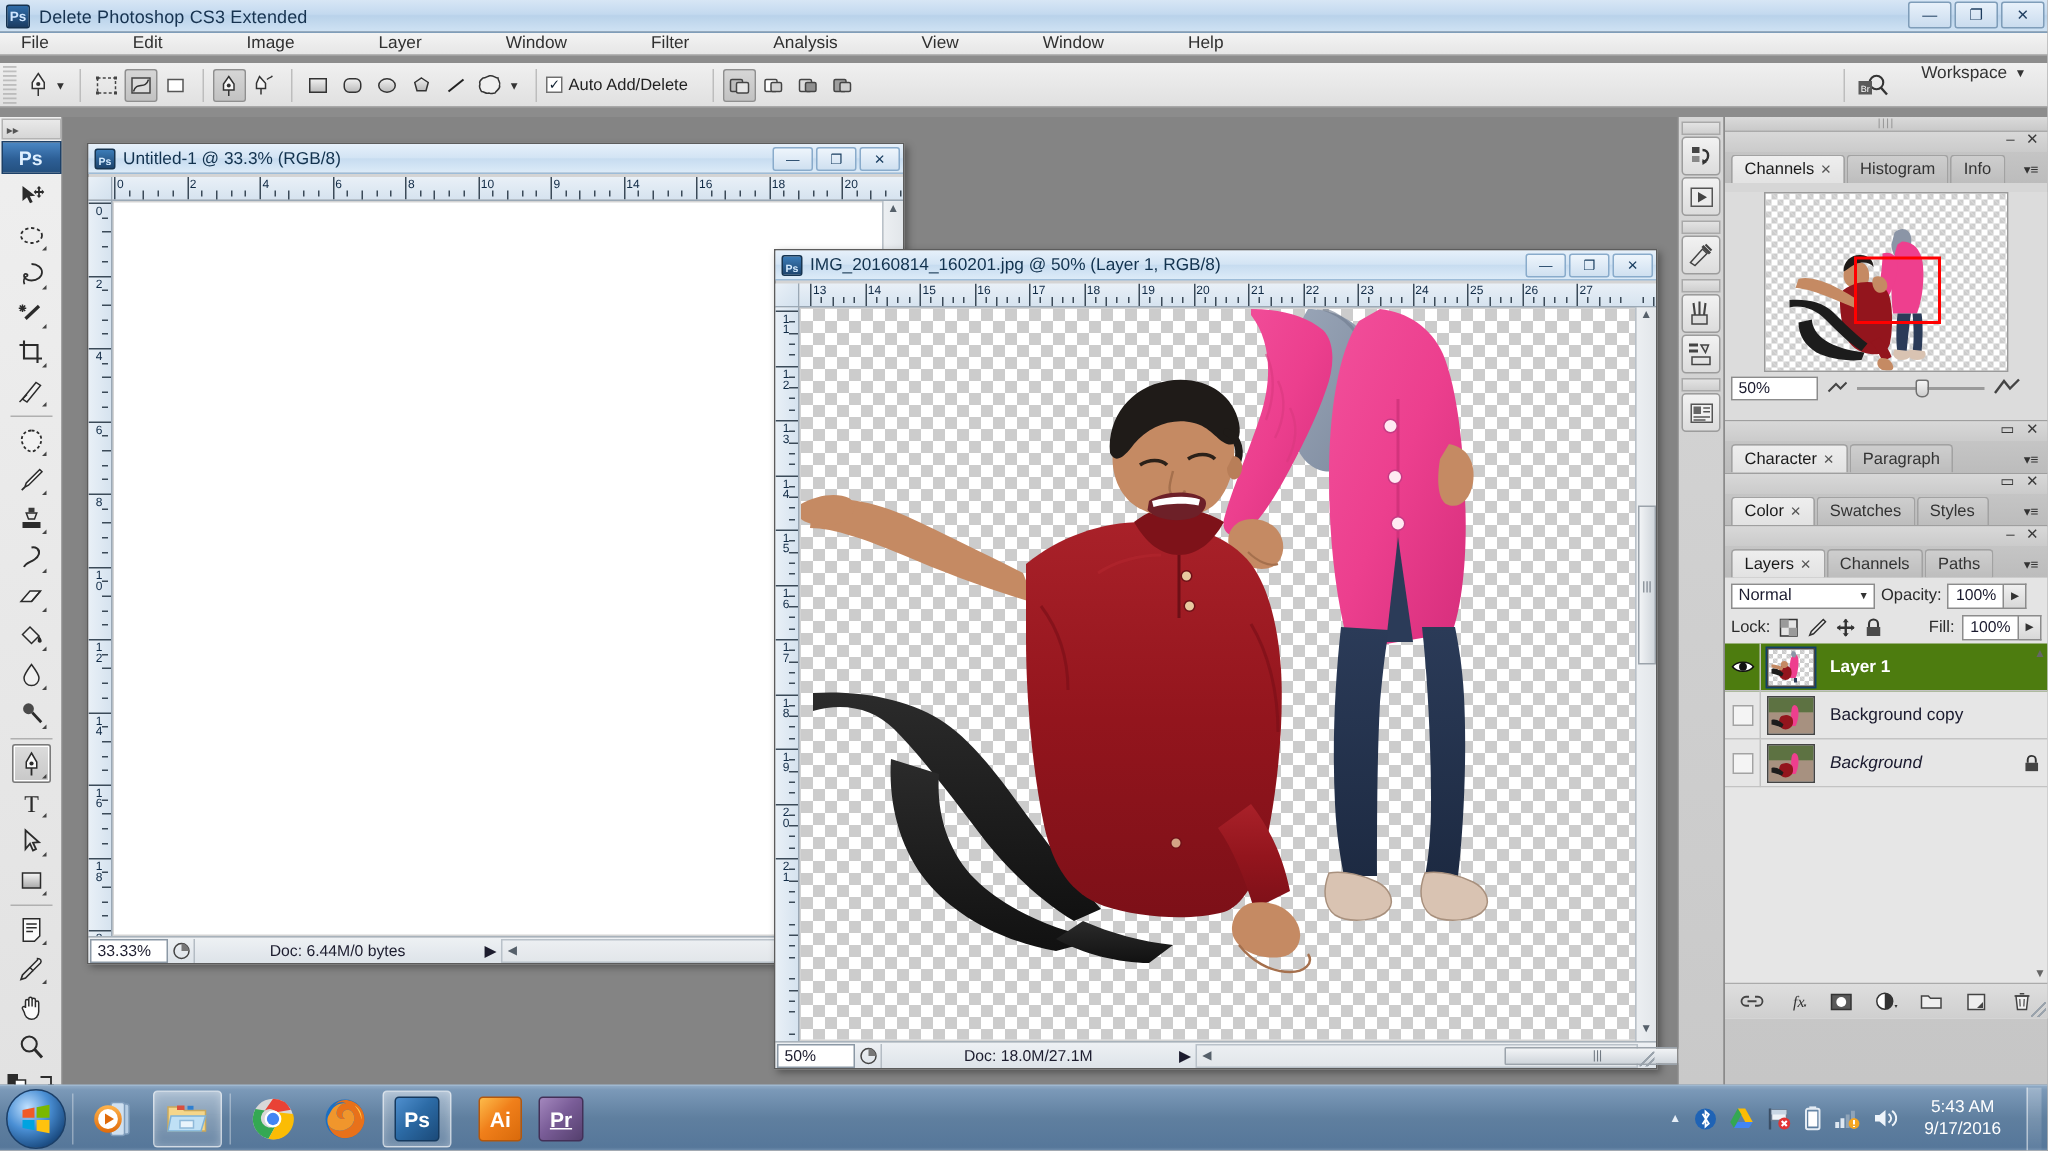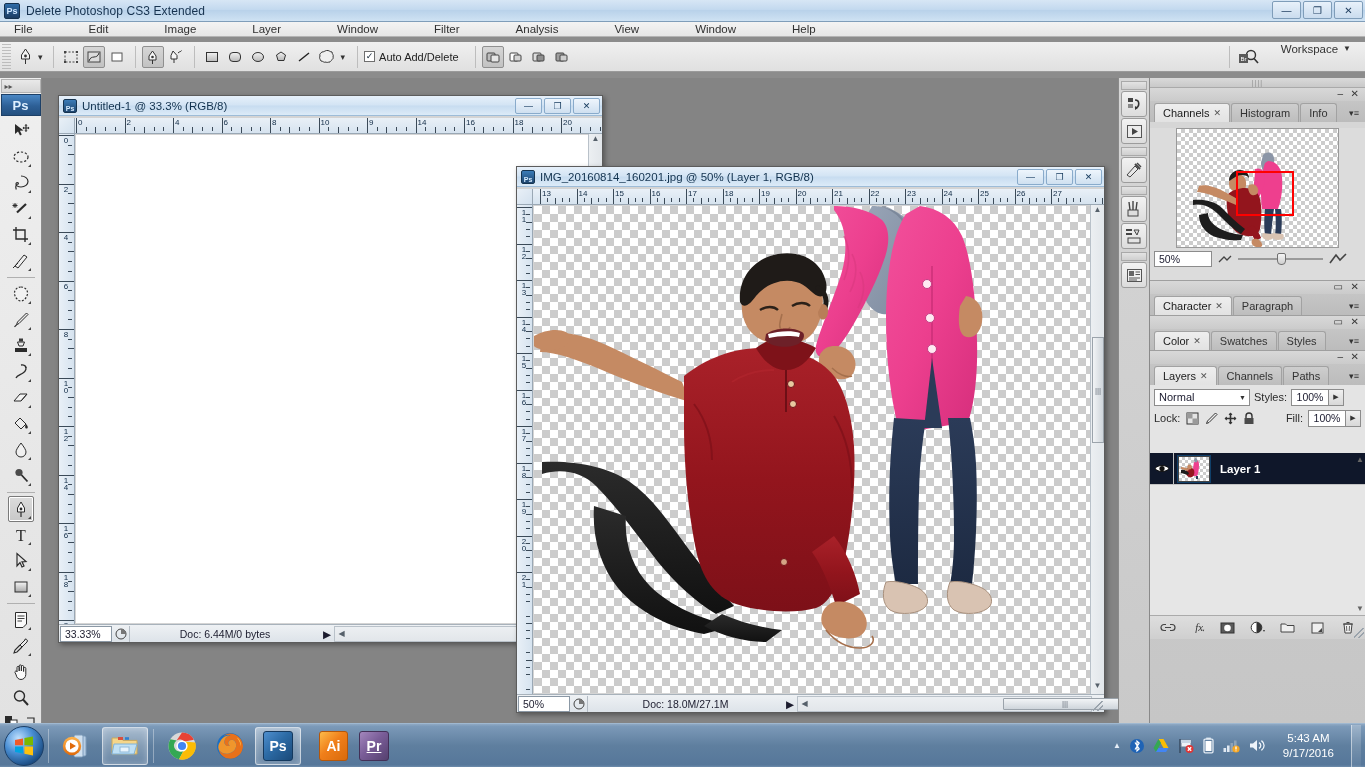--- a/index.html
+++ b/index.html
@@ -351,21 +351,21 @@
     display: flex; align-items: center; justify-content: center; font-size: 7px; color: #333;
   }
   .lay-row2 { height: 22px; display: flex; align-items: center; gap: 5px; padding: 0 4px; }
   .lock-ico { width: 14px; height: 14px; display: flex; align-items: center; justify-content: center; }
 
   .layerlist { background: #e6e6e6; }
   .layer-row {
     height: 32px; display: flex; align-items: center;
     border-bottom: 1px solid #c3c3c3;
   }
-  .layer-row.sel { background: #0f172a; color: #fff; margin-top: 24px; }
+  .layer-row.sel { background: #4d7c0f; color: #fff; }
   .eye-cell {
     width: 24px; height: 32px; display: flex; align-items: center; justify-content: center;
     border-right: 1px solid #c3c3c3;
   }
   .eye-box { width: 14px; height: 14px; border: 1px solid #a3a3a3; background: #f4f4f4; }
   .thumb-cell { width: 40px; display: flex; align-items: center; justify-content: center; }
   .layer-thumb { width: 32px; height: 26px; border: 1px solid #444; overflow: hidden; position: relative; }
   .layer-thumb.sel-outline { box-shadow: 0 0 0 1px #10406a; }
   .layer-name { font-size: 11.5px; padding-left: 6px; flex: 1; }
   .layer-name.bold { font-weight: bold; }
@@ -1435,21 +1435,21 @@
         </div>
         <div class="pmenu">▾≡</div>
       </div>
 
       <div class="panel-body">
         <div class="lay-row1">
           <div class="blend-select">
             <span>Normal</span>
             <span class="mini-caret">▼</span>
           </div>
-          <span class="lbl">Styles:</span>
+          <span class="lbl">Opacity:</span>
           <div style="display:flex">
             <div class="numfield">100%</div>
             <div class="stepper">▶</div>
           </div>
         </div>
 
         <div class="lay-row2">
           <span class="lbl">Lock:</span>
           <div class="lock-ico">
             <svg width="13" height="13" viewBox="0 0 13 13">
@@ -1502,21 +1502,62 @@
                   <path d="M9 8 C11 7 13 8 13 10 C13 12 11 13 9 12 C8 11 8 9 9 8 Z" fill="#c58a63"></path>
                   <path d="M2 13 C5 12 8 14 10 16 L9 18 C6 17 3 16 2 16 Z" fill="#1c1c1c"></path>
                   <path d="M2 10 C5 10 8 11 10 12 L9 14 C6 13 3 12 2 12 Z" fill="#c58a63"></path>
                 </svg>
               </div>
             </div>
             <div class="layer-name bold">Layer 1</div>
             <div class="layer-lock"></div>
           </div>
 
-
+          <div class="layer-row">
+            <div class="eye-cell">
+              <div class="eye-box"></div>
+            </div>
+            <div class="thumb-cell">
+              <div class="layer-thumb" style="background:linear-gradient(to bottom,#6f7f55 0%,#8a9469 32%,#a08f7e 55%,#b9a693 100%)">
+                <svg width="30" height="24" viewBox="0 0 30 24" style="position:absolute;left:0;top:0">
+                  <rect x="0" y="0" width="30" height="10" fill="#5d7242"></rect>
+                  <rect x="0" y="10" width="30" height="14" fill="#a79180"></rect>
+                  <path d="M17 5 C19 5 20 7 20 10 C20 14 19 17 18 19 L15 19 C15 13 15 7 16 6 Z" fill="#ee3f8e"></path>
+                  <path d="M10 12 C12 11 15 12 16 14 C17 17 16 20 13 21 C10 22 7 20 7 17 C7 14 8 12 10 12 Z" fill="#93151d"></path>
+                  <path d="M2 15 C5 14 8 16 10 18 L9 20 C6 19 3 18 2 18 Z" fill="#1c1c1c"></path>
+                </svg>
+              </div>
+            </div>
+            <div class="layer-name">Background copy</div>
+            <div class="layer-lock"></div>
+          </div>
+
+          <div class="layer-row">
+            <div class="eye-cell">
+              <div class="eye-box"></div>
+            </div>
+            <div class="thumb-cell">
+              <div class="layer-thumb" style="background:linear-gradient(to bottom,#6f7f55 0%,#8a9469 32%,#a08f7e 55%,#b9a693 100%)">
+                <svg width="30" height="24" viewBox="0 0 30 24" style="position:absolute;left:0;top:0">
+                  <rect x="0" y="0" width="30" height="10" fill="#5d7242"></rect>
+                  <rect x="0" y="10" width="30" height="14" fill="#a79180"></rect>
+                  <path d="M17 5 C19 5 20 7 20 10 C20 14 19 17 18 19 L15 19 C15 13 15 7 16 6 Z" fill="#ee3f8e"></path>
+                  <path d="M10 12 C12 11 15 12 16 14 C17 17 16 20 13 21 C10 22 7 20 7 17 C7 14 8 12 10 12 Z" fill="#93151d"></path>
+                  <path d="M2 15 C5 14 8 16 10 18 L9 20 C6 19 3 18 2 18 Z" fill="#1c1c1c"></path>
+                </svg>
+              </div>
+            </div>
+            <div class="layer-name italic">Background</div>
+            <div class="layer-lock">
+              <svg width="11" height="12" viewBox="0 0 11 12">
+                  <path d="M2.8 5.5 L2.8 3.6 A2.7 2.7 0 0 1 8.2 3.6 L8.2 5.5" fill="none" stroke="#333" stroke-width="1.3"></path>
+                  <rect x="1.3" y="5.5" width="8.4" height="5.6" fill="#444"></rect>
+                </svg>
+            </div>
+          </div>
 
           <div style="position:absolute;right:1px;top:2px;font-size:8px;color:#666">▲</div>
         </div>
 
         <div style="height:130px; background:#e6e6e6; position:relative">
           <div style="position:absolute;right:1px;bottom:2px;font-size:8px;color:#666">▼</div>
         </div>
 
         <div class="panel-footer">
           <div class="pf-ico">

